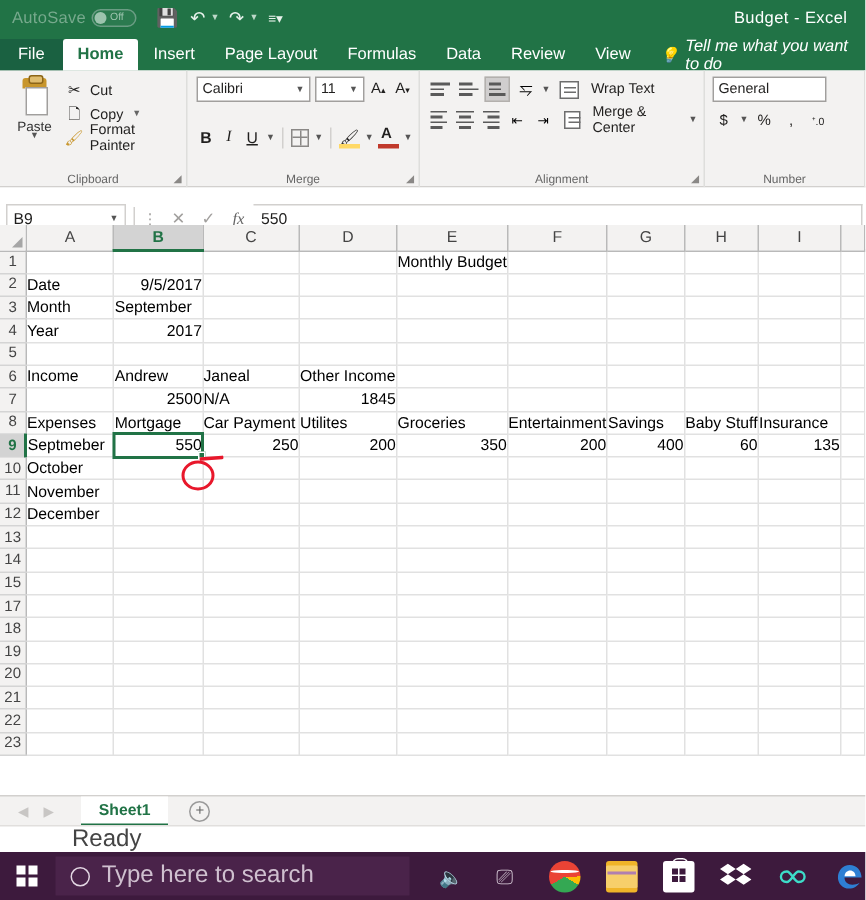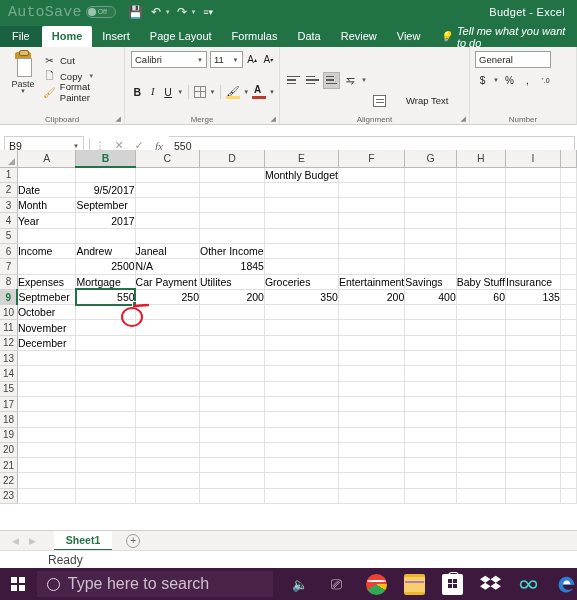--- a/index.html
+++ b/index.html
@@ -9,21 +9,21 @@
     background:#fff;
   }
   #app { position:relative; width:577px; height:600px; }
 
   
   .titlebar{
     position:absolute; left:0; top:0; width:577px; height:24px;
     background:#217346; color:#fff; display:flex; align-items:center;
   }
   .autosave-wrap{ display:flex; align-items:center; margin-left:8px; gap:4px;}
-  .autosave-label{ font-size:15px; color:#77a98d; letter-spacing:.2px;font-family:Liberation Mono, monospace;}
+  .autosave-label{ font-size:11px; color:#77a98d; letter-spacing:.2px;}
   .autosave-toggle{
     width:30px;height:12px;border-radius:7px;border:1px solid #6b9d84;
     display:flex;align-items:center;padding:1px; background:#2b7a4f;
   }
   .autosave-knob{width:8px;height:8px;border-radius:50%;background:#9cc4ae;}
   .autosave-on{font-size:7px;color:#9cc4ae;margin-left:2px;line-height:8px;}
   .qat{ display:flex; align-items:center; gap:3px; margin-left:12px; }
   .qat-btn{ width:17px;height:17px; display:flex;align-items:center;justify-content:center;
             color:#e8f2ec; font-size:12px; cursor:default;}
   .qat-caret{ font-size:6px; color:#bcd8c8; margin-left:-3px;}
@@ -133,22 +133,22 @@
   .arow{ display:flex; align-items:center; gap:2px; margin-bottom:3px;}
   .alignbtn{
     width:17px;height:17px;display:flex;flex-direction:column;justify-content:center;
     gap:2px;padding:2px 2px;cursor:default;
   }
   .alignbtn.sel{ background:#d0cece; border:1px solid #b3b0ad;}
   .aline{height:1.5px;background:#5a5a5a;}
   .aw100{width:100%;} .aw70{width:70%;}
   .al-c{align-self:center;} .al-r{align-self:flex-end;}
   .wraptxt,.mergec{
-    display:flex;align-items:center;gap:20px;height:17px;font-size:9.5px;
-    color:#201f1e;cursor:default;padding-left:4px;margin-top:41px;
+    display:flex;align-items:center;gap:8px;height:17px;font-size:9.5px;
+    color:#201f1e;cursor:default;padding-left:4px;
   }
   .boxico{
     width:13px;height:12px;border:1px solid #6d6d6d;position:relative;background:#fff;
   }
   .boxico:after{content:"";position:absolute;left:2px;top:3px;width:8px;height:1px;background:#6d6d6d;
     box-shadow:0 3px 0 #6d6d6d;}
 
   
   .g-num{ width:auto; flex:1; padding:4px 4px 12px 5px;}
   .numbox{
@@ -249,21 +249,21 @@
     margin-left:14px; width:14px;height:14px;border:1px solid #9a9a9a;border-radius:50%;
     display:flex;align-items:center;justify-content:center;font-size:10px;color:#666;
     cursor:default;
   }
 
   
   .statusbar{
     position:absolute; left:0; top:550px; width:577px; height:18px;
     background:#fff; border-top:1px solid #e1dfdd; display:flex; align-items:center;
   }
-  .status-text{ margin-left:8px; font-size:12px; color:#444;padding-left:40px; }
+  .status-text{ margin-left:8px; font-size:16px; color:#444;padding-left:40px; }
 
   
   .taskbar{
     position:absolute; left:0; top:568px; width:577px; height:32px;
     background:#3d1a3d; display:flex; align-items:center;
   }
   .winbtn{
     width:40px;height:32px;display:flex;align-items:center;justify-content:center;
     cursor:default;
   }

